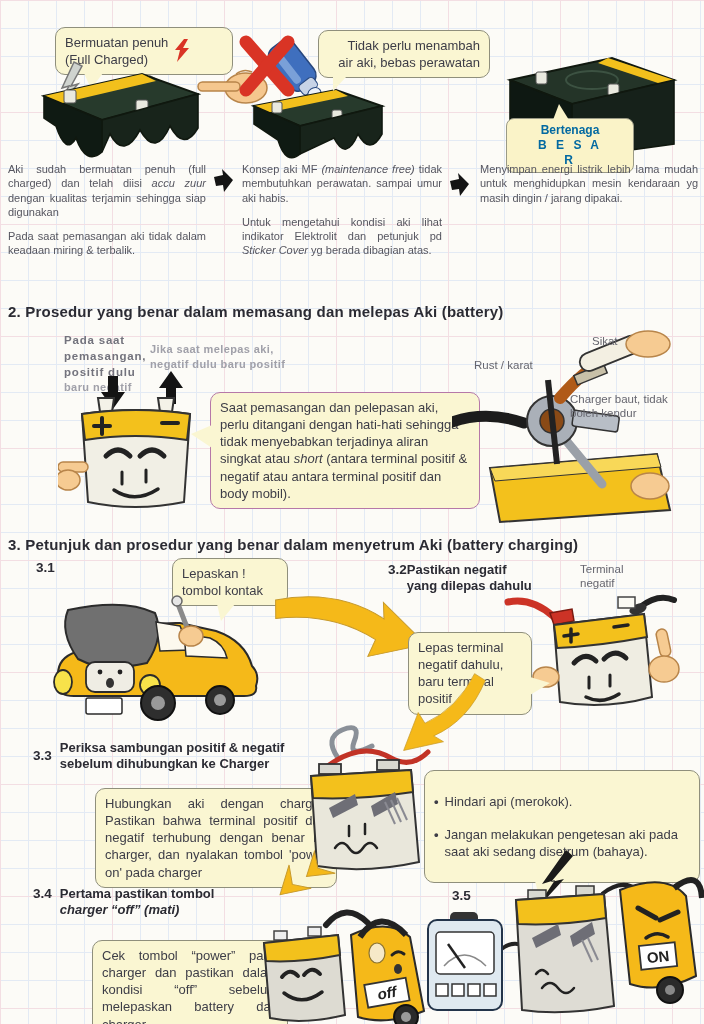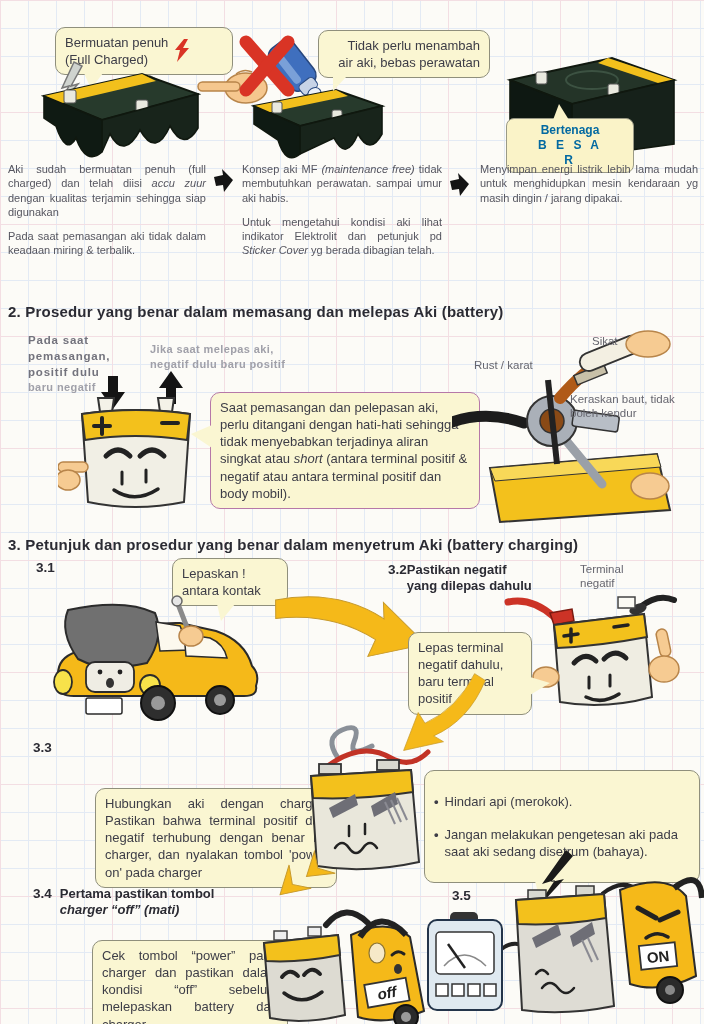--- a/index.html
+++ b/index.html
@@ -127,34 +127,34 @@
     <p><span>Aki sudah bermuatan penuh (full charged) dan telah diisi </span><span class="em">accu zuur</span><span> dengan kualitas terjamin sehingga siap digunakan</span></p>
     <p>Pada saat pemasangan aki tidak dalam keadaan miring &amp; terbalik.</p>
   </div>
 
   <svg class="abs" style="left:212px; top:168px;" width="22" height="28" viewBox="0 0 22 28">
     <polygon points="2,9 11,7 10,1 21,12 12,24 11,17 4,18" fill="#141414"></polygon>
   </svg>
 
   <div class="abs body-txt" style="left:242px; top:162px; width:200px;">
     <p><span>Konsep aki MF </span><span class="em">(maintenance free)</span><span> tidak membutuhkan perawatan. sampai umur aki habis.</span></p>
-    <p><span>Untuk mengetahui kondisi aki lihat indikator Elektrolit dan petunjuk pd </span><span class="em">Sticker Cover</span><span> yg berada dibagian telah.</span></p>
+    <p><span>Untuk mengetahui kondisi aki lihat indikator Elektrolit dan petunjuk pd </span><span class="em">Sticker Cover</span><span> yg berada dibagian atas.</span></p>
   </div>
 
   <svg class="abs" style="left:448px; top:172px;" width="22" height="28" viewBox="0 0 22 28">
     <polygon points="2,9 11,7 10,1 21,12 12,24 11,17 4,18" fill="#141414"></polygon>
   </svg>
 
   <div class="abs body-txt" style="left:480px; top:162px; width:218px;">
     <p>Menyimpan energi listrik lebih lama mudah untuk menghidupkan mesin kendaraan yg masih dingin / jarang dipakai.</p>
   </div>
 
   <div class="abs h1" style="left:8px; top:303px; width:660px;">2. Prosedur yang benar dalam memasang dan melepas Aki (battery)</div>
 
-  <div class="abs gray-note" style="left:28px; top:332px;">
+  <div class="abs gray-note" style="left:28px; top:332px;padding-left:36px;">
     <div>Pada saat</div>
     <div>pemasangan,</div>
     <div>positif dulu</div>
     <div class="faded">baru negatif</div>
   </div>
 
   <div class="abs faded" style="left:150px; top:342px;">
     <div>Jika saat melepas aki,</div>
     <div>negatif dulu baru positif</div>
   </div>
@@ -206,32 +206,32 @@
       <g transform="rotate(-22 160 32)">
         <rect x="118" y="34" width="32" height="10" fill="#c8c0a8" stroke="#333" stroke-width="1.5"></rect>
         <rect x="128" y="18" width="64" height="18" rx="9" fill="#f3efe2" stroke="#333" stroke-width="1.8"></rect>
       </g>
       <ellipse cx="196" cy="18" rx="22" ry="13" fill="#f6cb92" stroke="#b8854a" stroke-width="1.5"></ellipse>
       <ellipse cx="198" cy="160" rx="19" ry="13" fill="#f6cb92" stroke="#b8854a" stroke-width="1.5"></ellipse>
     </svg>
     <div class="lbl" style="left:140px; top:8px;">Sikat</div>
     <div class="lbl" style="left:22px; top:32px;">Rust / karat</div>
     <div class="lbl" style="left:118px; top:66px;">
-      <div>Keraskan baut, tidak</div>
+      <div>Charger baut, tidak</div>
       <div>boleh kendur</div>
     </div>
   </div>
 
   <div class="abs h1" style="left:8px; top:536px; width:680px;">3. Petunjuk dan prosedur yang benar dalam menyetrum Aki (battery charging)</div>
 
   <div class="abs num" style="left:36px; top:560px;">3.1</div>
 
   <div class="bubble" style="left:172px; top:558px; width:96px; text-align:left;">
     <div>Lepaskan !</div>
-    <div>antara kontak</div>
+    <div>tombol kontak</div>
     <span class="tail" style="left:44px; bottom:-16px; border-left:4px solid transparent; border-right:14px solid transparent; border-top:17px solid #faf6d2;"></span>
   </div>
 
   <svg class="abs" style="left:28px; top:590px;" width="245" height="145" viewBox="0 0 245 145">
     <path d="M32,96 Q24,70 48,62 L72,58 Q96,32 152,33 L188,41 Q217,51 224,76 Q232,84 228,96 Q230,106 216,106 L46,106 Q30,106 32,96 Z" fill="#f5b919" stroke="#2b2b2b" stroke-width="2"></path>
     <path d="M40,20 Q96,8 127,23 Q137,46 119,73 Q76,83 50,69 Q31,42 40,20 Z" fill="#707070" stroke="#2b2b2b" stroke-width="2"></path>
     <path d="M128,32 L152,36 L162,60 L132,61 Z" fill="#fcf9ee" stroke="#2b2b2b" stroke-width="1.5"></path>
     <path d="M156,44 L182,48 Q196,54 199,68 L158,66 Z" fill="#fcf9ee" stroke="#2b2b2b" stroke-width="1.5"></path>
     <rect x="58" y="72" width="48" height="30" rx="9" fill="#efede4" stroke="#2b2b2b" stroke-width="1.8"></rect>
     <circle cx="72" cy="82" r="2.4" fill="#222"></circle>
@@ -295,20 +295,24 @@
     <span class="tail" style="right:-19px; top:44px; border-top:6px solid transparent; border-bottom:12px solid transparent; border-left:20px solid #faf6d2;"></span>
     <span>Lepas terminal negatif dahulu, baru terminal positif</span>
   </div>
 
   <svg class="abs rot135" style="left:388px; top:684px;" width="110" height="60" viewBox="0 0 160 70">
     <path d="M2,26 Q60,2 112,22 L108,6 L158,38 L104,62 L108,44 Q60,26 6,44 Z" fill="#f5b919" stroke="#c79a2c" stroke-width="1"></path>
   </svg>
 
   <div class="abs" style="left:33px; top:740px; display:flex; gap:8px;align-items:center;">
     <div class="num">3.3</div>
+    <div class="h2">
+      <div>Periksa sambungan positif &amp; negatif</div>
+      <div>sebelum dihubungkan ke Charger</div>
+    </div>
   </div>
 
   <div class="bubble" style="left:95px; top:788px; width:222px; text-align:justify;">
     <span class="tail" style="right:-19px; top:30px; border-top:7px solid transparent; border-bottom:13px solid transparent; border-left:20px solid #faf6d2;"></span>
     <span>Hubungkan aki dengan charger. Pastikan bahwa terminal positif dan negatif terhubung dengan benar ke charger, dan nyalakan tombol 'power on' pada charger</span>
   </div>
 
   <svg class="abs" style="left:283px; top:712px;" width="155" height="168" viewBox="0 0 155 168">
     <path d="M55,46 q-14,-20 4,-28 q20,-8 12,12 q-6,16 18,4" stroke="#8a9098" stroke-width="5" fill="none" stroke-linecap="round"></path>
     <path d="M42,56 Q78,28 108,46 Q128,57 145,40" stroke="#c23326" stroke-width="5" fill="none" stroke-linecap="round"></path>

